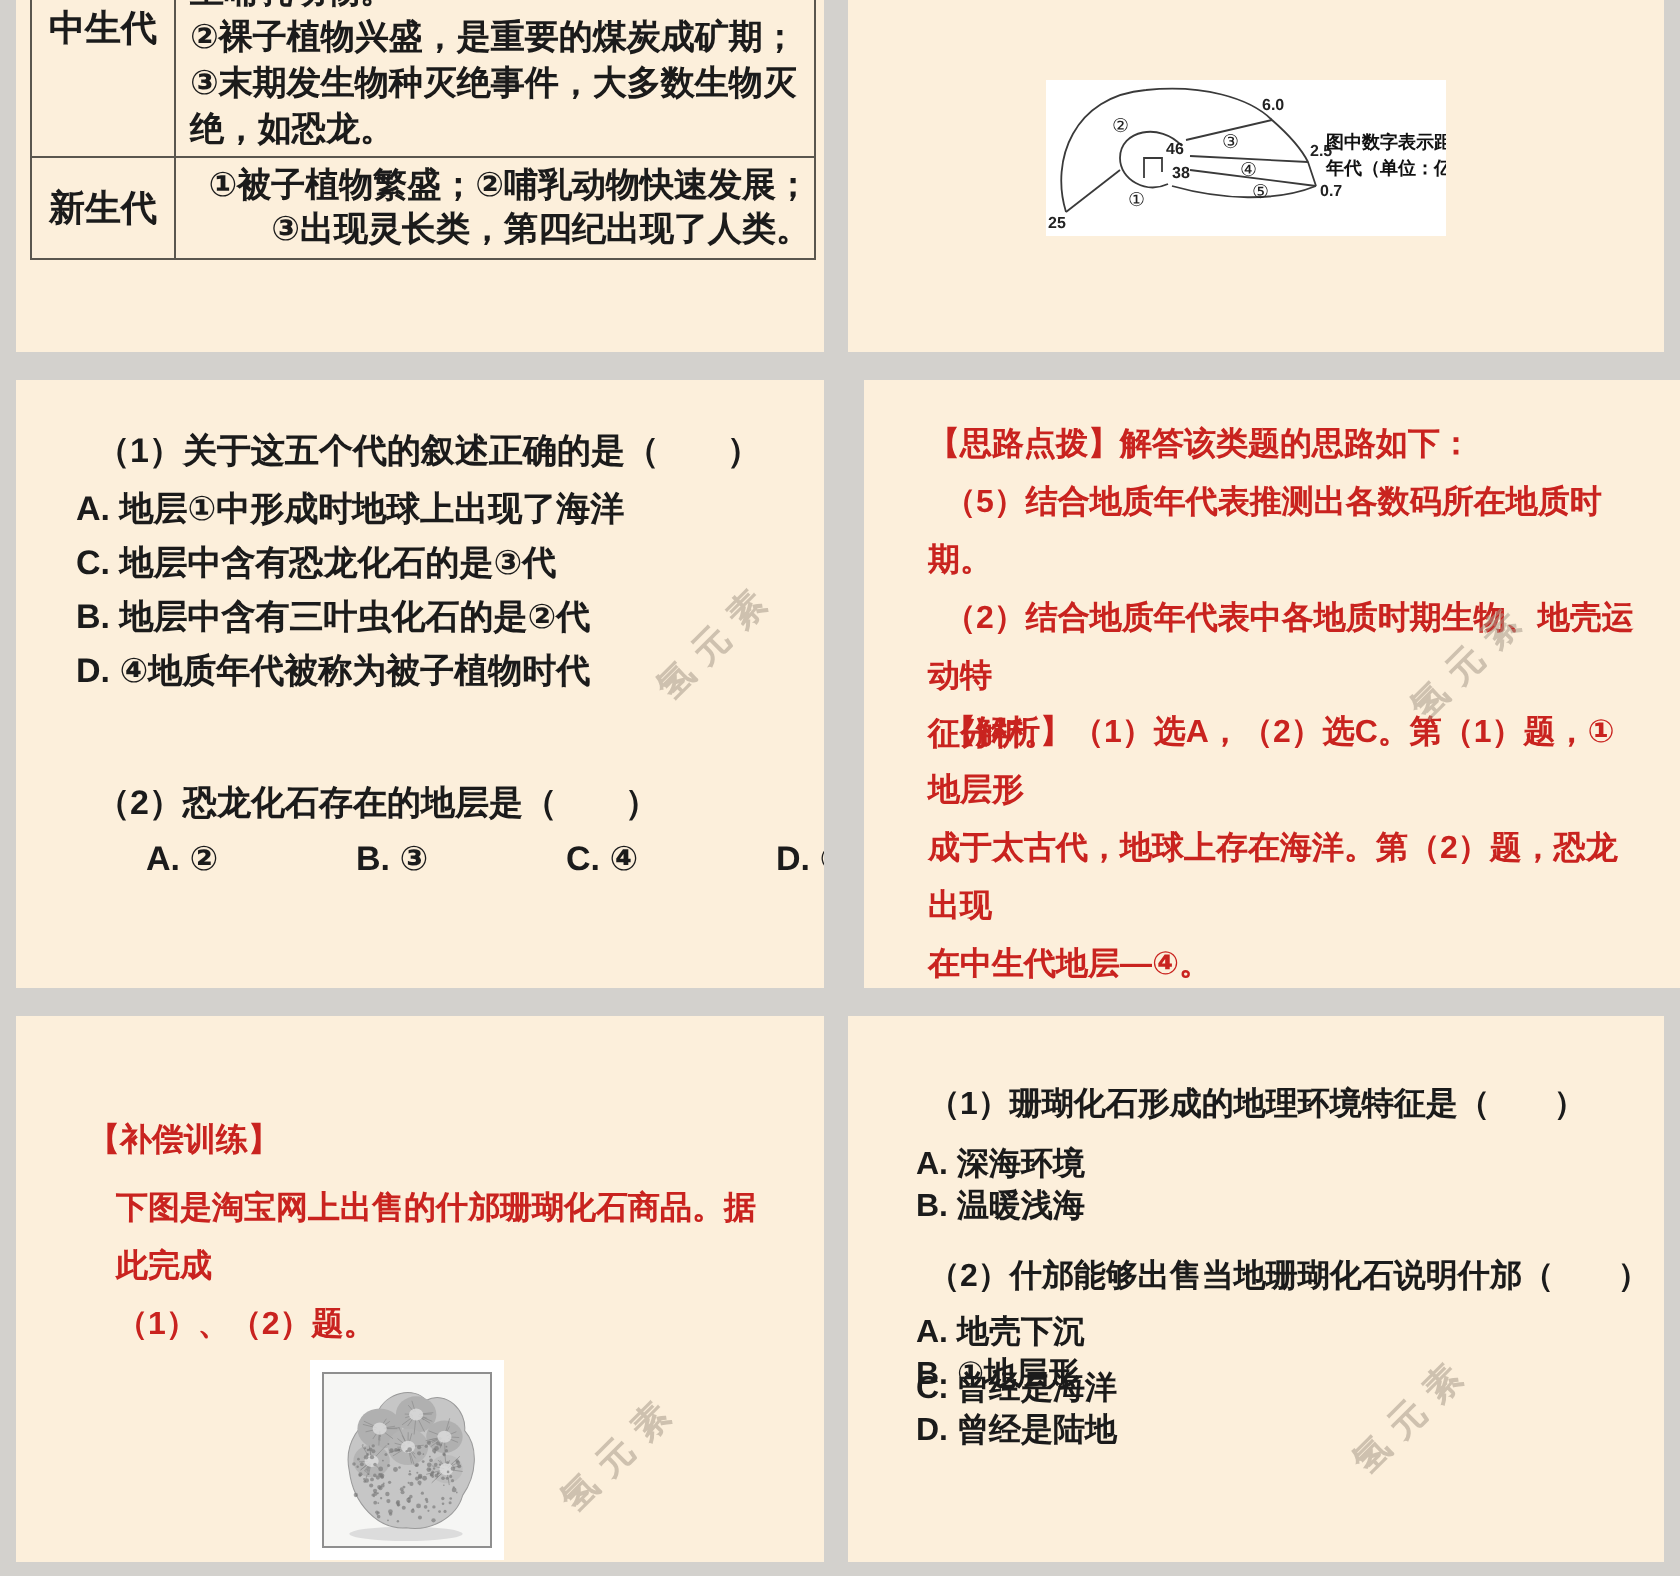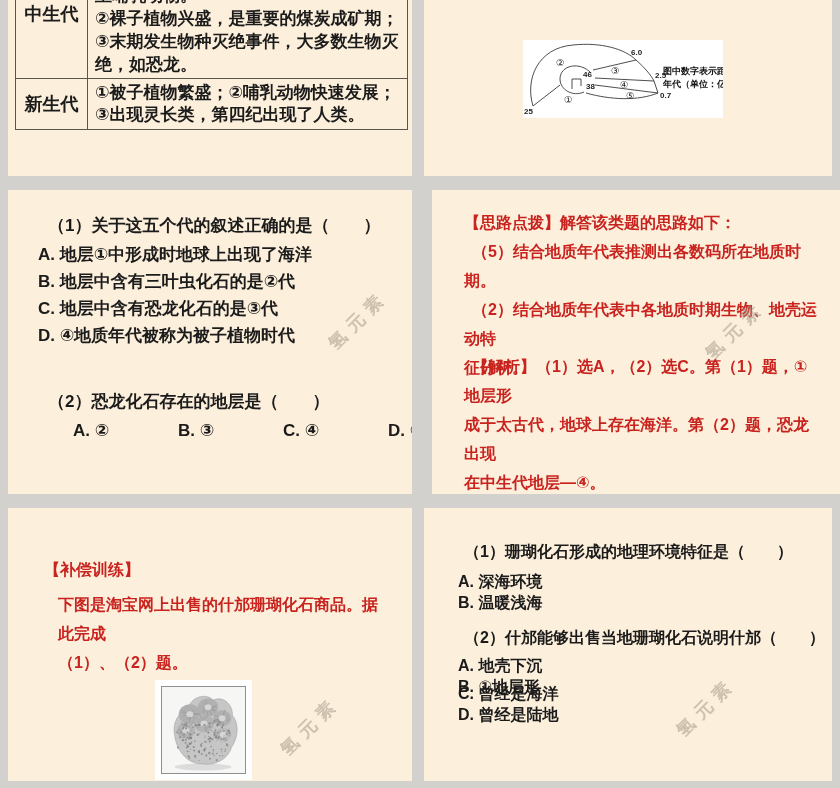--- a/index.html
+++ b/index.html
@@ -33,21 +33,21 @@
     font-size:18px; text-align:center;
     color:#1b1b1b; font-weight:bold;
   }
   .geo-era.first { padding-top:20px; }
   .geo-era.second { display:flex; align-items:center; justify-content:center; }
   .geo-content {
     font-size:17px; line-height:23px; padding:2px 2px 2px 7px;
     color:#1b1b1b; font-weight:bold; white-space:pre-line;
   }
   .geo-row2-era, .geo-row2-content { border-top:1px solid #5a564e; }
-  .geo-row2-content { line-height:22px; padding-top:3px; padding-bottom:3px; }
+  .geo-row2-content { line-height:22px; padding-top:3px; padding-bottom:3px;text-align:right; }
 
   
   .diagram-box {
     position:absolute; left:99px; top:40px; width:200px; height:78px;
     background:#ffffff;
   }
   .diagram-box svg { display:block; width:100%; height:100%; }
   .spiral-line { fill:none; stroke:#3a3a3a; stroke-width:0.9; }
   .spiral-num { font-size:8px; fill:#222; font-weight:bold; }
   .spiral-sec { font-size:9.5px; fill:#222; }
@@ -134,22 +134,22 @@
       <text class="spiral-cap" x="140" y="34">图中数字表示距今</text>
       <text class="spiral-cap" x="140" y="47">年代（单位：亿年）</text>
     </svg>
   </div>
 </div>
 
 <div class="panel" id="p3">
   <div class="q-stem blacktxt" style="left:40px; top:24px;">（1）关于这五个代的叙述正确的是（　　）</div>
   <div class="opt-list blacktxt" style="left:30px; top:51px;">
     <div>A. 地层①中形成时地球上出现了海洋</div>
+    <div>C. 地层中含有恐龙化石的是③代</div>
     <div>B. 地层中含有三叶虫化石的是②代</div>
-    <div>C. 地层中含有恐龙化石的是③代</div>
     <div>D. ④地质年代被称为被子植物时代</div>
   </div>
   <div class="q-stem blacktxt" style="left:40px; top:200px;">（2）恐龙化石存在的地层是（　　）</div>
   <div class="opt-row blacktxt" style="top:230px;">
     <span>A. ②</span>
     <span>B. ③</span>
     <span>C. ④</span>
     <span>D. ⑤</span>
   </div>
 </div>

